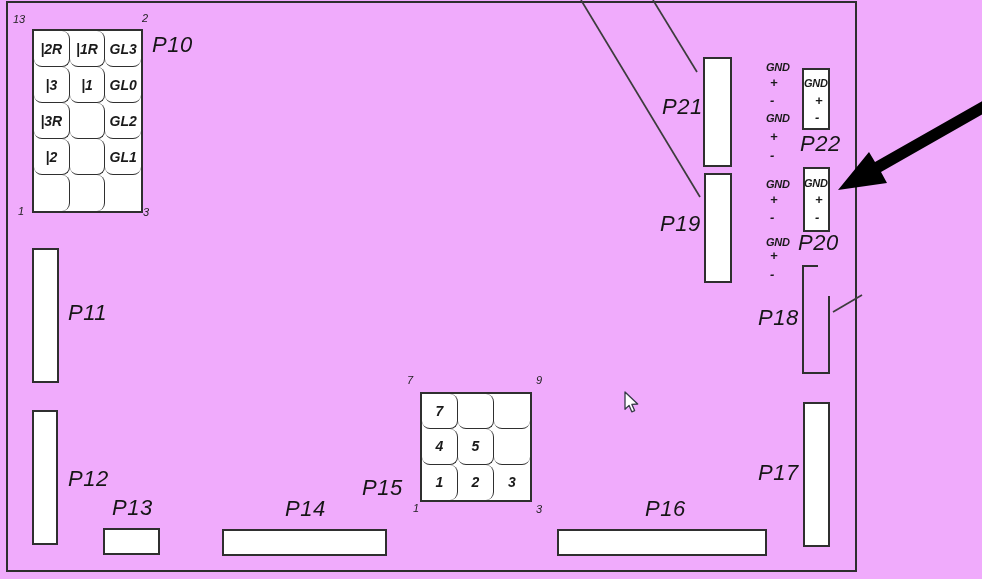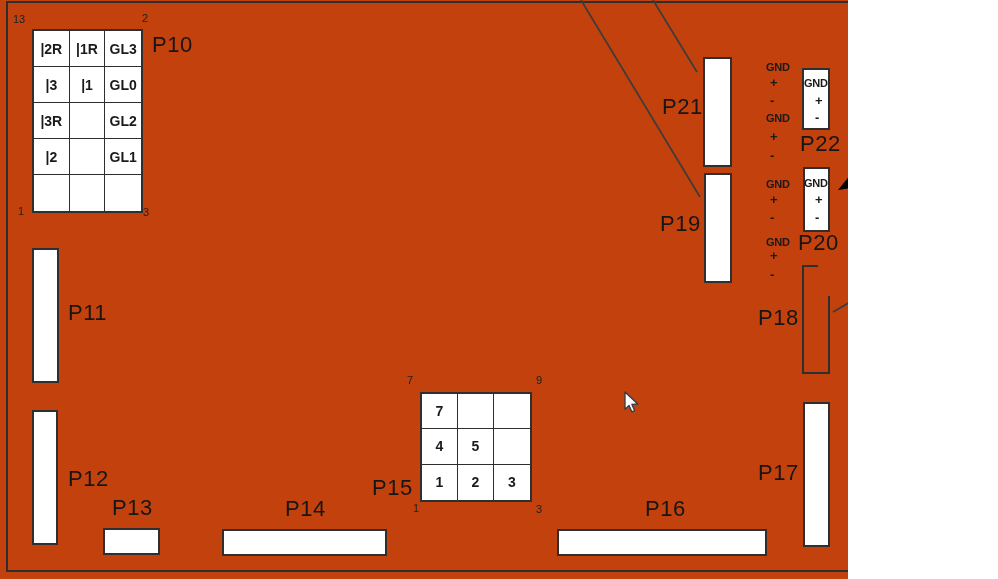--- a/index.html
+++ b/index.html
@@ -1,18 +1,18 @@
 <!DOCTYPE html>
 <html><head>
 <meta charset="utf-8">
 <style>
   html,body { margin:0; padding:0; background:#ffffff; }
   .stage {
-    position:relative; width:848px; height:579px; background:#c2410c;
-    font-family:"Liberation Sans", sans-serif; color:#161616; overflow:hidden;
+    position:relative; width:982px; height:579px; background:#f0abfc;
+    font-family:"Liberation Sans", sans-serif; color:#161616; overflow:hidden;font-style:italic;
   }
   .board {
     position:absolute; left:6px; top:1px; width:851px; height:571px;
     border:2px solid #2e2e2e; box-sizing:border-box; background:transparent;
   }
   .rect {
     position:absolute; border:2px solid #2f2f2f; box-sizing:border-box;
     background:#ffffff;
   }
   .lbl {
@@ -39,21 +39,21 @@
     left:32px; top:29px; width:111px; height:184px;
     grid-template-columns:repeat(3,1fr); grid-template-rows:repeat(5,1fr);
   }
   .g15 {
     left:420px; top:392px; width:112px; height:110px;
     grid-template-columns:repeat(3,1fr); grid-template-rows:repeat(3,1fr);
   }
   .gcell {
     border-right:1.5px solid #2f2f2f; border-bottom:1.5px solid #2f2f2f;
     display:flex; align-items:center; justify-content:center;
-    font-size:14px; font-weight:bold; color:#1a1a1a; overflow:hidden;
+    font-size:14px; font-weight:bold; color:#1a1a1a; overflow:hidden;border-radius:8px;
   }
   .g10 .gcell:nth-child(3n) { border-right:none; }
   .g10 .gcell:nth-child(n+13) { border-bottom:none; }
   .g15 .gcell:nth-child(3n) { border-right:none; }
   .g15 .gcell:nth-child(n+7) { border-bottom:none; }
   svg.overlay {
     position:absolute; left:0; top:0; width:998px; height:579px;
     pointer-events:none;
   }
 </style>
@@ -109,21 +109,21 @@
     <div class="gcell">7</div>
     <div class="gcell"></div>
     <div class="gcell"></div>
     <div class="gcell">4</div>
     <div class="gcell">5</div>
     <div class="gcell"></div>
     <div class="gcell">1</div>
     <div class="gcell">2</div>
     <div class="gcell">3</div>
   </div>
-  <span class="lbl" style="left:372px;top:478px">P15</span>
+  <span class="lbl" style="left:362px;top:478px">P15</span>
 
   <div class="rect" style="left:557px;top:529px;width:210px;height:27px"></div>
   <span class="lbl" style="left:645px;top:499px">P16</span>
 
   <div class="rect" style="left:803px;top:402px;width:27px;height:145px"></div>
   <span class="lbl" style="left:758px;top:463px">P17</span>
 
   <span class="lbl" style="left:758px;top:308px">P18</span>
 
   <div class="rect" style="left:704px;top:173px;width:28px;height:110px"></div>

